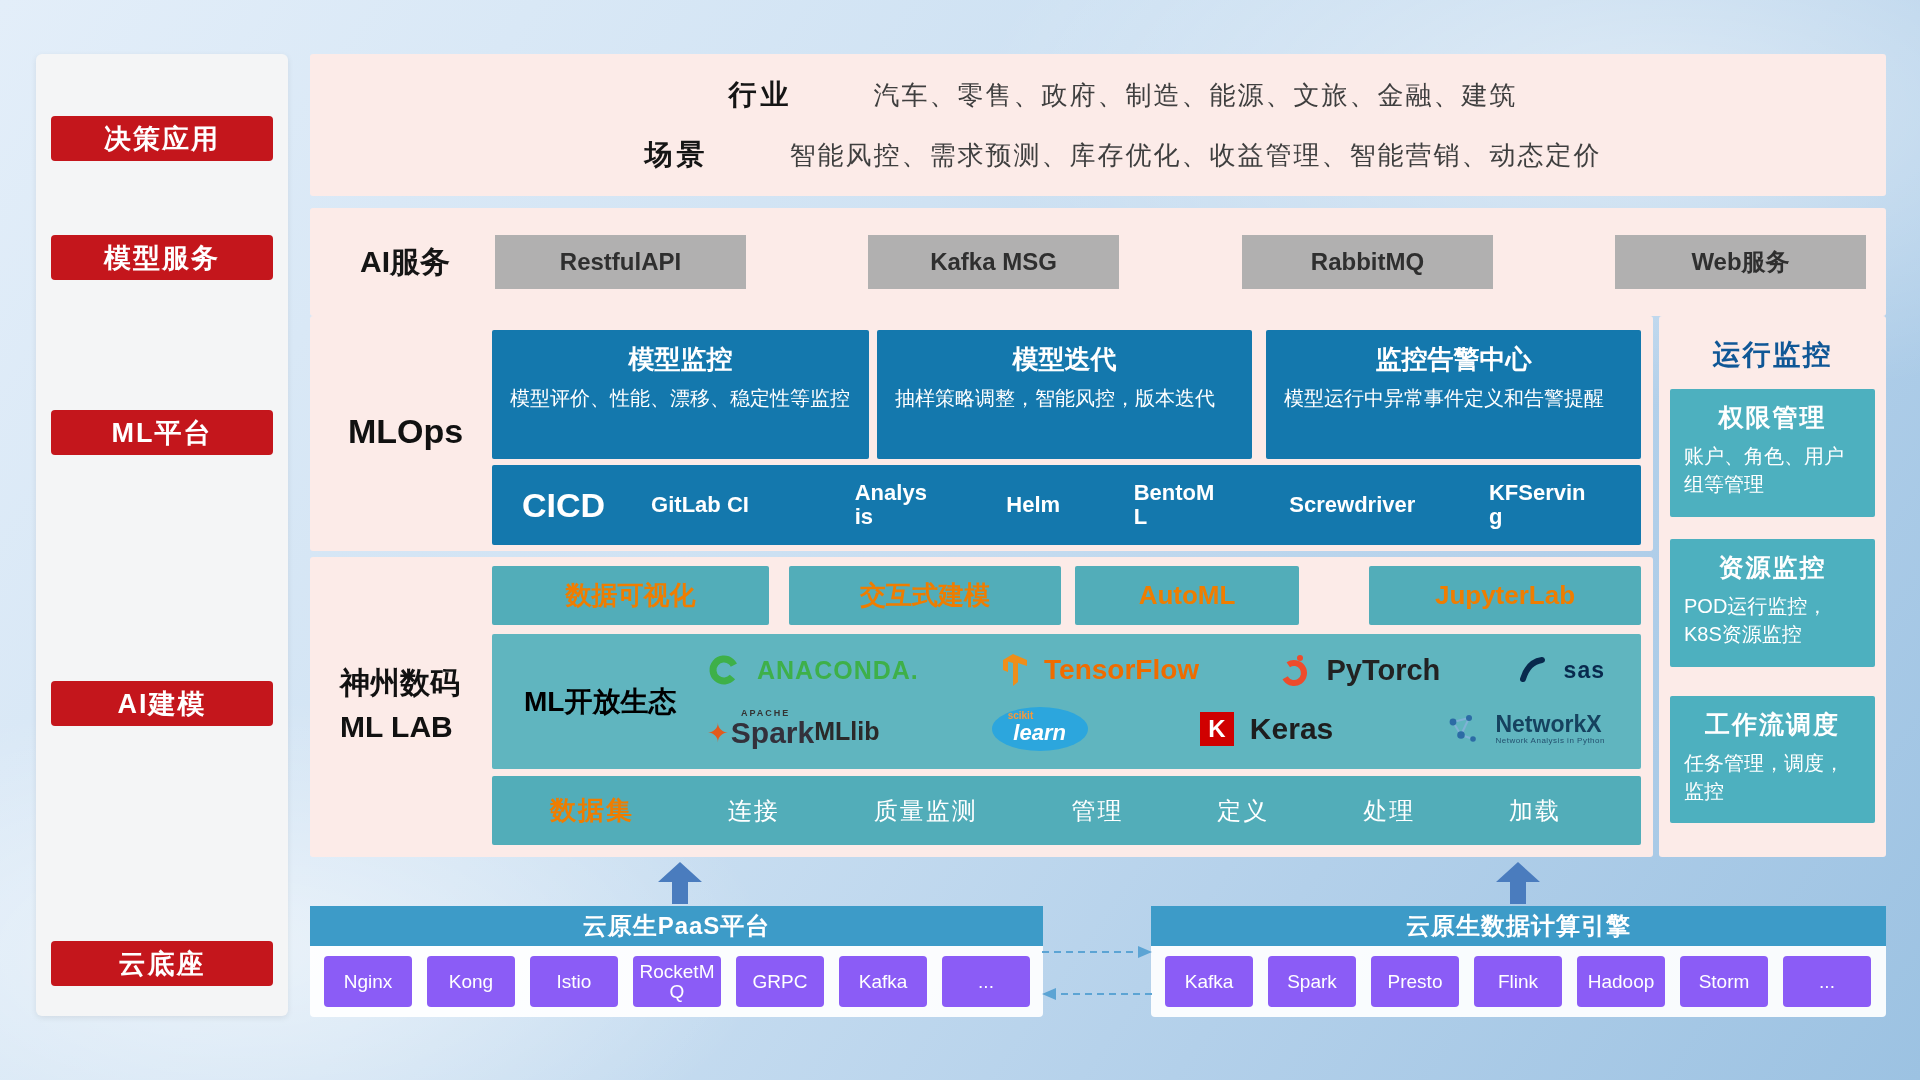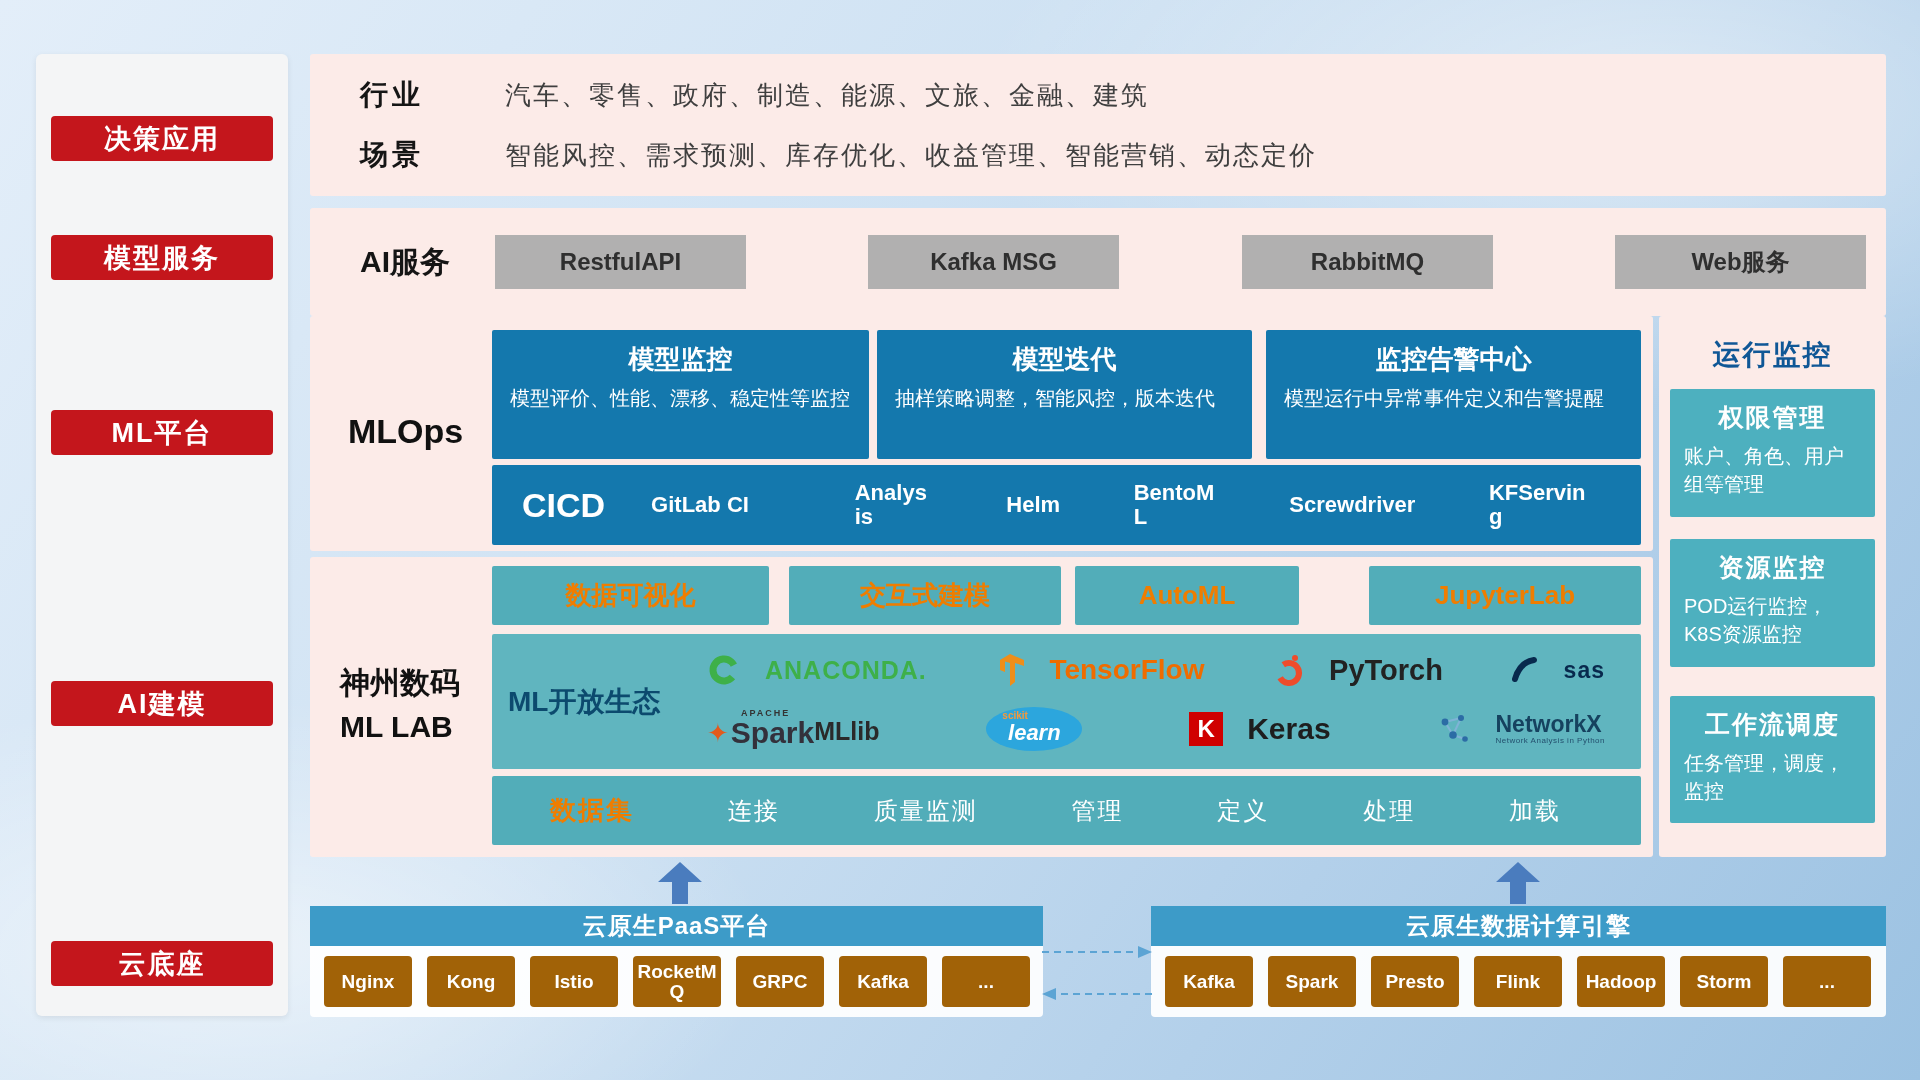--- a/index.html
+++ b/index.html
@@ -23,21 +23,21 @@
   .red-btn {
     position:absolute; left:15px; width:222px; height:45px;
     background:#c4161c; color:#fff; font-size:27px; font-weight:bold;
     display:flex; align-items:center; justify-content:center;
     border-radius:4px; letter-spacing:2px;
   }
   
   .panel { position:absolute; background:#fcebe8; border-radius:3px; }
   .panel-industry { left:310px; top:54px; width:1576px; height:142px;
     display:flex; flex-direction:column; justify-content:space-evenly; }
-  .ind-row { display:flex; align-items:center; }
+  .ind-row { display:flex; align-items:center;justify-content:center; }
   .ind-label { width:145px; padding-left:50px; font-size:28px; font-weight:bold; color:#151515; letter-spacing:4px; }
   .ind-text { font-size:26px; color:#3f3f3f; letter-spacing:2px; padding-left:50px; }
 
   .panel-service { left:310px; top:208px; width:1576px; height:108px; }
   .svc-label { position:absolute; left:50px; top:0; height:108px; display:flex; align-items:center;
     font-size:30px; font-weight:bold; color:#151515; }
   .gray-btn {
     position:absolute; top:27px; width:251px; height:54px; background:#b1b0b0;
     color:#2f2f2f; font-size:24px; font-weight:bold;
     display:flex; align-items:center; justify-content:center;
@@ -63,25 +63,25 @@
   .mllab-label { position:absolute; left:30px; top:104px; font-size:30px; font-weight:bold; color:#111; line-height:1.45; }
   .teal-btn {
     position:absolute; top:9px; height:59px; background:#52adb9;
     color:#ef7d00; font-size:26px; font-weight:bold;
     display:flex; align-items:center; justify-content:center; border-radius:2px;
   }
   .eco-box {
     position:absolute; left:182px; top:77px; width:1149px; height:135px; background:#60b5bf; border-radius:2px;
     display:flex;
   }
-  .eco-label { width:215px; display:flex; align-items:center; padding-left:16px;
-    font-size:28px; font-weight:bold; color:#0c4a6e; }
+  .eco-label { width:215px; display:flex; align-items:center; padding-left:32px;
+    font-size:28px; font-weight:bold; color:#000000; }
   .eco-logos { flex:1; display:flex; flex-direction:column; justify-content:space-evenly; padding-right:36px; }
   .eco-row { display:flex; align-items:center; justify-content:space-between; }
-  .logo { display:flex; align-items:center; gap:24px; }
+  .logo { display:flex; align-items:center; gap:16px; }
   .anaconda-text { font-size:25px; font-weight:bold; color:#3eb049; letter-spacing:1px; }
   .tf-text { font-size:28px; font-weight:bold; color:#ef6c00; }
   .pt-text { font-size:29px; font-weight:bold; color:#222; }
   .sas-text { font-size:23px; font-weight:bold; color:#08294d; letter-spacing:1px; }
   .spark-wrap { display:flex; align-items:flex-end; }
   .spark-col { display:flex; flex-direction:column; line-height:1; }
   .apache-small { font-size:9px; letter-spacing:2px; color:#333; font-weight:bold; margin-left:34px; }
   .spark-text { font-size:30px; font-weight:bold; color:#33313b; display:flex; align-items:center; }
   .spark-star { color:#e25a1c; font-size:26px; margin-right:2px; }
   .mllib-text { font-size:25px; font-weight:bold; color:#2a2a2a; padding-bottom:2px; }
@@ -114,22 +114,22 @@
   
   .bottom-header {
     position:absolute; top:906px; height:40px; background:#3d9bc8; color:#fff;
     font-size:24px; font-weight:bold; display:flex; align-items:center; justify-content:center; letter-spacing:1px;
   }
   .bottom-panel {
     position:absolute; top:946px; height:71px; background:rgba(255,255,255,.93); border-radius:0 0 4px 4px;
     display:flex; align-items:center; gap:15px; padding-left:14px;
   }
   .chip {
-    width:88px; height:51px; background:#a16207; color:#fff; border-radius:4px;
-    font-size:19px; font-weight:bold; display:flex; align-items:center; justify-content:center;
+    width:88px; height:51px; background:#8b5cf6; color:#fff; border-radius:4px;
+    font-size:19px; font-weight:normal; display:flex; align-items:center; justify-content:center;
     text-align:center; line-height:1.05; word-break:break-all; padding:0 4px;
   }
   .up-arrow { position:absolute; top:862px; }
   .dashed-arrows { position:absolute; left:1040px; top:938px; }
 </style>
 </head>
 <body>
 
 <div class="stage">
 

